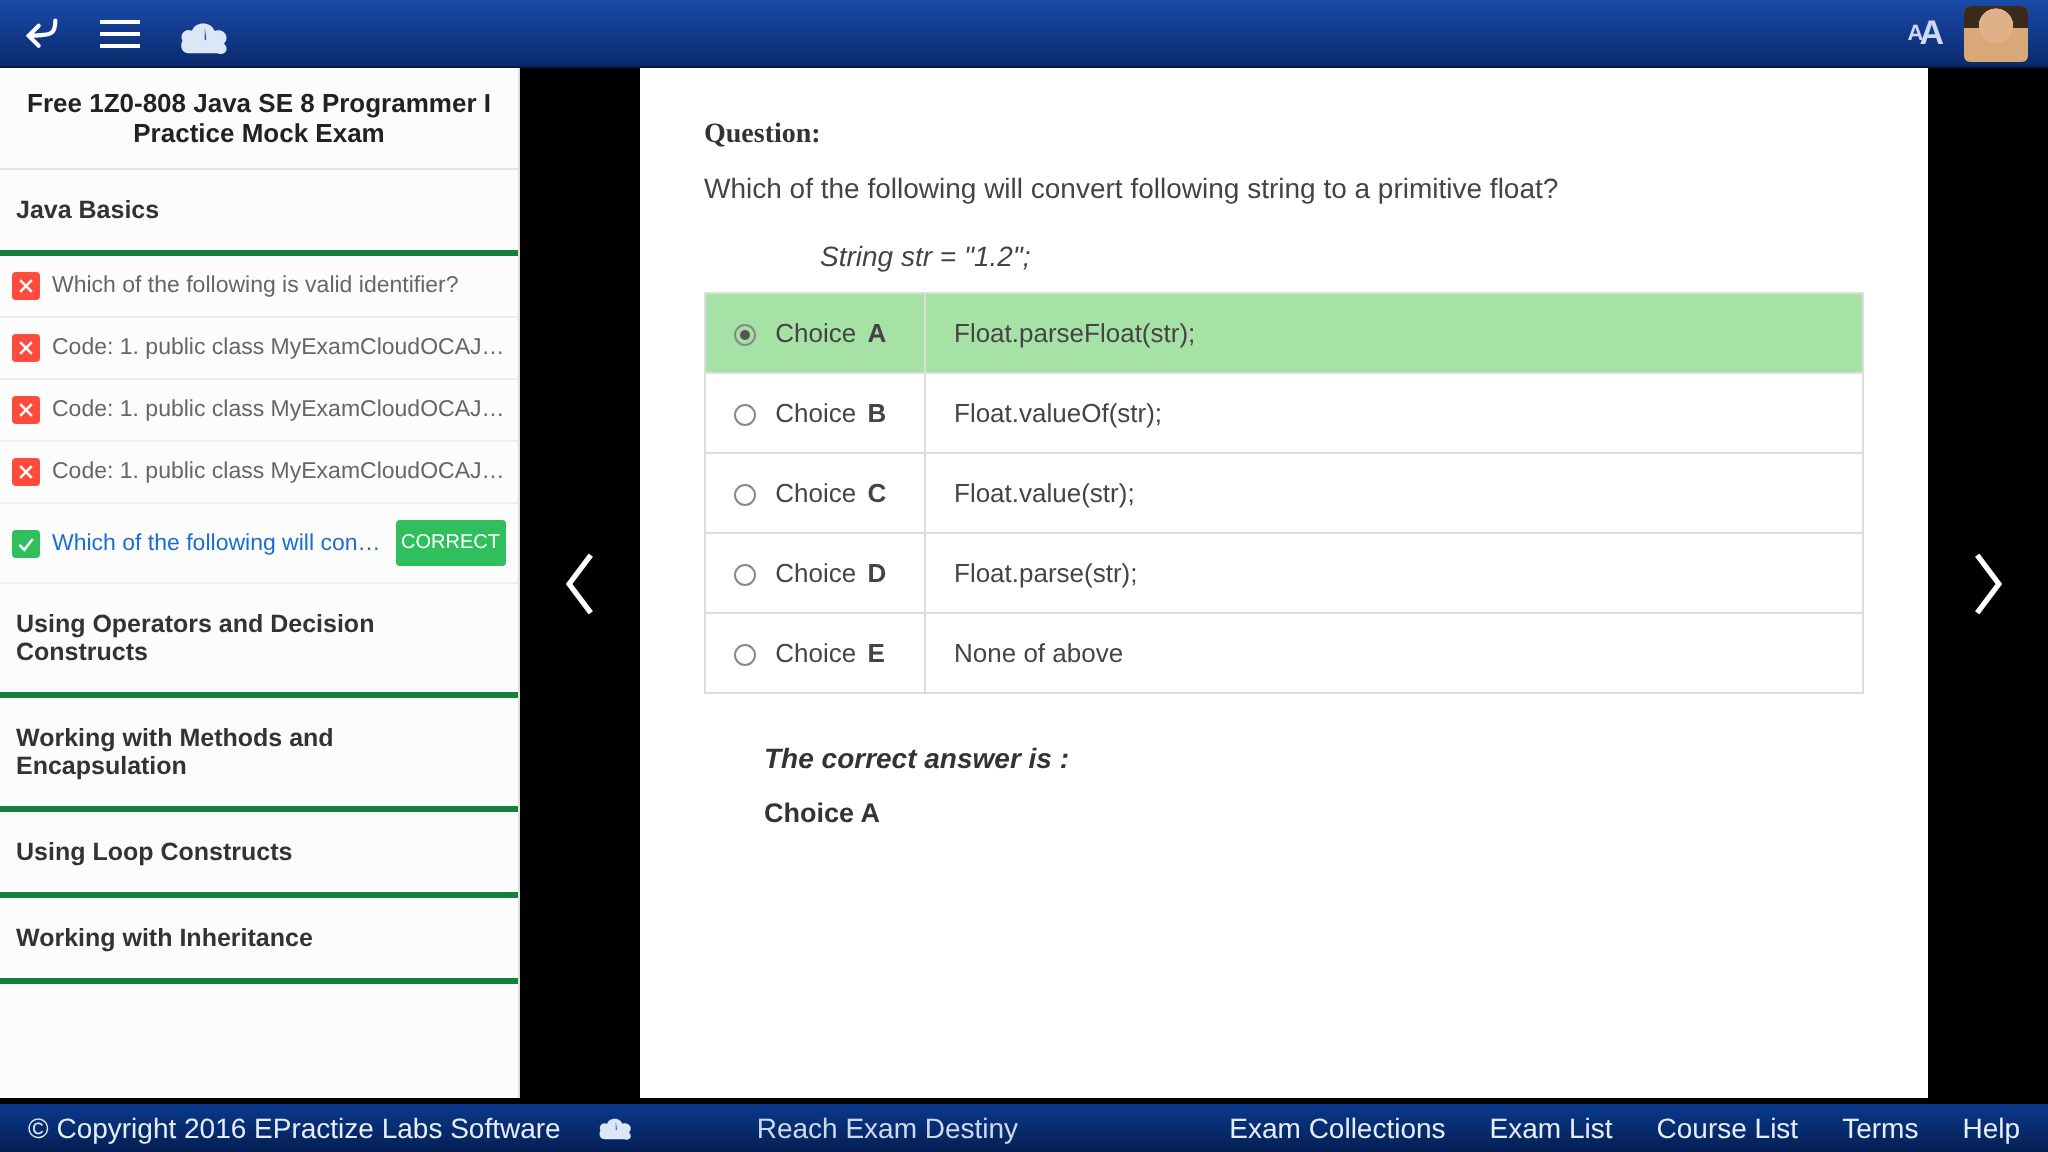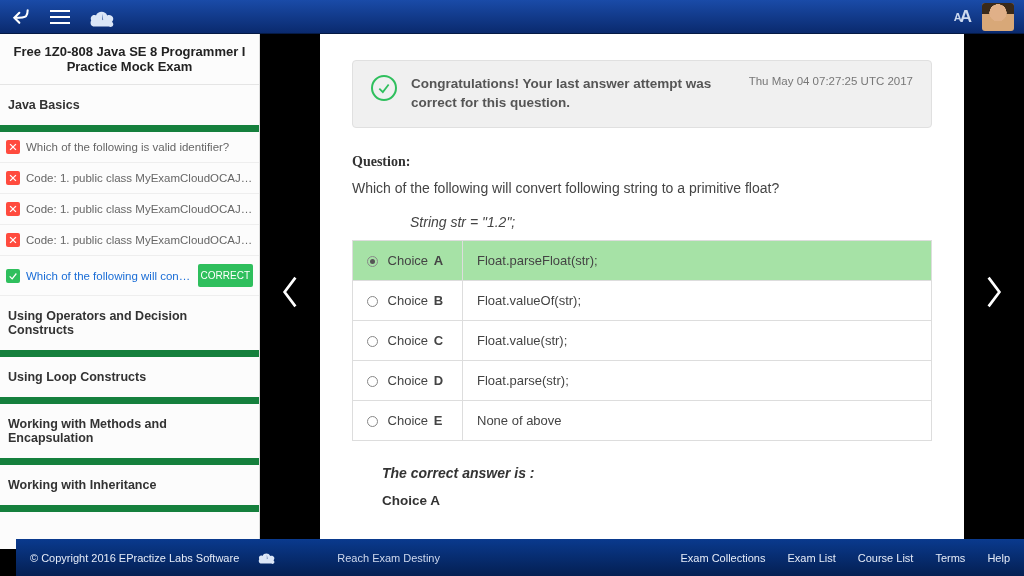--- a/index.html
+++ b/index.html
@@ -30,21 +30,21 @@
 }
 
 .sidebar {
   width: 260px; background: #fcfcfc; border-right: 1px solid #ddd;
   overflow-y: auto; font-size: 12px; color: #444;
   position: relative;
 }
 .sidebar::-webkit-scrollbar { width: 6px; }
 .sidebar::-webkit-scrollbar-thumb { background: #bbb; }
 .exam-title { padding: 10px 8px; font-weight: bold; font-size: 13px; text-align: center; color: #222; border-bottom: 1px solid #e5e5e5; }
-.topic { padding: 13px 8px; font-weight: bold; font-size: 12.5px; color: #333; border-bottom: 7px solid #15803d; cursor: pointer; }
+.topic { padding: 13px 8px; font-weight: bold; font-size: 12.5px; color: #333; border-bottom: 3px solid #15803d; cursor: pointer; }
 .q-item { padding: 8px 6px; border-bottom: 1px solid #eee; display: flex; align-items: center; gap: 6px; cursor: pointer; color: #666; font-size: 11.5px; white-space: nowrap; overflow: hidden; }
 .q-item.active { color: #1a6dd6; }
 .q-badge { width: 14px; height: 14px; border-radius: 2px; display: flex; align-items: center; justify-content: center; flex-shrink: 0; }
 .q-badge.wrong { background: #ff4b3e; }
 .q-badge.correct { background: #2fbf5d; }
 .q-badge svg { width: 10px; height: 10px; stroke: #fff; stroke-width: 3; fill: none; }
 .correct-tag { background: #2fbf5d; color: #fff; font-size: 10px; padding: 6px 3px; border-radius: 2px; margin-left: auto; }
 
 .stage { flex: 1; background: #000; position: relative; display: flex; }
 .nav-arrow { width: 60px; display: flex; align-items: center; justify-content: center; color: #fff; cursor: pointer; }
@@ -80,23 +80,23 @@
 .choice-table tr.correct-row td { background: #a6e2a6; }
 .choice-col1 { width: 110px; }
 .choice-radio { display: inline-block; width: 11px; height: 11px; border: 1px solid #888; border-radius: 50%; margin-right: 6px; vertical-align: middle; position: relative; }
 .choice-radio.selected::after { content:""; position:absolute; inset:2px; background:#555; border-radius:50%; }
 .choice-letter { font-weight: bold; margin-left: 2px; }
 
 .answer-label { font-weight: bold; font-size: 14px; color: #333; margin: 24px 0 12px 30px; font-style: italic; }
 .answer-value { font-weight: bold; font-size: 13.5px; color: #333; margin-left: 30px; }
 
 .footer {
-  position: absolute; bottom: 0; left: 16px; right: 0; height: 37px;
+  position: absolute; bottom: 0; left: 0; right: 0; height: 24px;
   background: linear-gradient(to bottom, #0a3a8e 0%, #041f52 100%);
-  display: flex; align-items: center; color: #e6ecf8; font-size: 11px;
+  display: flex; align-items: center; color: #e6ecf8; font-size: 14px;
   padding: 0 14px; justify-content: space-between;
 }
 .footer-left { display: flex; align-items: center; gap: 18px; }
 .footer-logo svg { width: 22px; height: 18px; fill: #dbe6f7; }
 .footer-right { display: flex; gap: 22px; padding-left: 34px; }
 .footer-right span { cursor: pointer; }
 .footer .slogan { margin-left: 40px; color:#cfd9ee; }
 </style>
 </head>
 <body>
@@ -177,44 +177,35 @@
             <svg viewBox="0 0 24 24">
               <polyline points="4,13 10,19 20,6"></polyline>
             </svg>
           </span>
           <span style="overflow: hidden; text-overflow: ellipsis;">Which of the following will convert followin</span>
           <span class="correct-tag">CORRECT</span>
         </div>
       </div>
     <div id="topics-after">
         <div class="topic">Using Operators and Decision Constructs</div>
+        <div class="topic">Working with Methods and Encapsulation</div>
         <div class="topic">Using Loop Constructs</div>
-        <div class="topic">Working with Methods and Encapsulation</div>
         <div class="topic">Working with Inheritance</div>
       </div>
   </div>
 
   <div class="stage">
     <div class="nav-arrow">
       <svg viewBox="0 0 24 40">
           <polyline points="18,4 6,20 18,36"></polyline>
         </svg>
     </div>
 
     <div class="content-panel">
       <div class="content-inner">
-        <div class="congrats-box">
-          <div class="congrats-check">
-            <svg viewBox="0 0 24 24">
-                <polyline points="4,13 10,19 20,6"></polyline>
-              </svg>
-          </div>
-          <div class="congrats-text">Congratulations! Your last answer attempt was correct for this question.</div>
-          <div class="congrats-time">Thu May 04 07:27:25 UTC 2017</div>
-        </div>
 
         <div class="q-label">Question:</div>
         <div class="q-text">Which of the following will convert following string to a primitive float?</div>
         <div class="q-code">String str = "1.2";</div>
 
         <table class="choice-table">
           <tbody id="choice-body">
               <tr class="correct-row">
                 <td class="choice-col1"><span class="choice-radio selected"></span><span> Choice  </span><span class="choice-letter">A</span></td>
                 <td>Float.parseFloat(str);</td>

